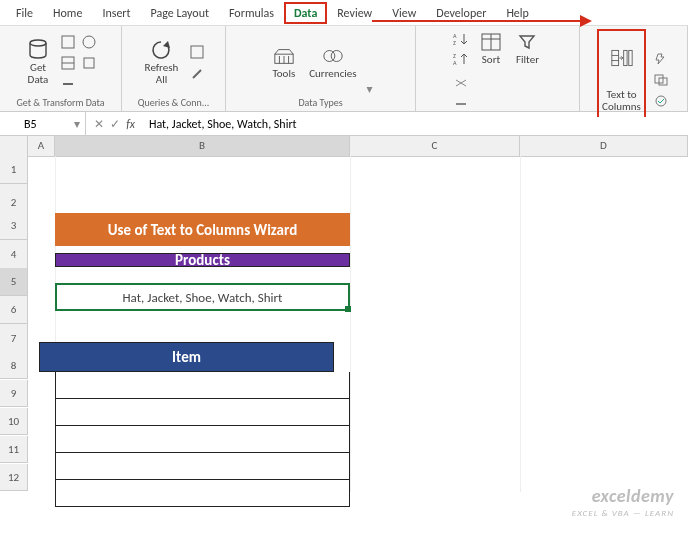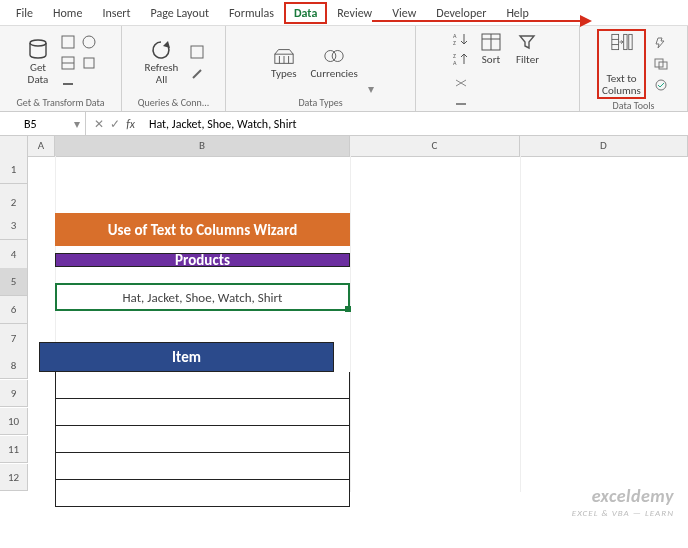--- a/index.html
+++ b/index.html
@@ -14,21 +14,21 @@
 .ribbon { display: flex; height: 86px; border-bottom: 1px solid #ccc; background: #f6f6f6; }
 .group { border-right: 1px solid #d0d0d0; display: flex; flex-direction: column; justify-content: space-between; padding: 3px 4px 2px 4px; }
 .group-label { text-align: center; font-size: 10px; color: #666; white-space: nowrap; overflow: hidden; text-overflow: ellipsis; }
 .group-body { flex: 1; display: flex; align-items: center; justify-content: center; gap: 6px; }
 .big-btn { display: flex; flex-direction: column; align-items: center; gap: 1px; padding: 2px 4px; cursor: pointer; }
 .big-btn .lbl { font-size: 11px; text-align: center; line-height: 1.1; }
 .icon-box { width: 22px; height: 22px; display: flex; align-items: center; justify-content: center; }
 .mini-grid { display: grid; grid-template-columns: repeat(2, 18px); grid-auto-rows: 18px; gap: 3px; }
 .mini-ic { width: 18px; height: 18px; display: flex; align-items: center; justify-content: center; }
 .sort-grid { display: grid; grid-template-columns: auto auto auto; gap: 6px; align-items: center; }
-.hi { border: 2px solid #d62c1a; padding: 0 3px; gap: 20px; }
+.hi { border: 2px solid #d62c1a; padding: 16px 3px; gap: 20px; }
 .arrow-anno { position: absolute; left: 372px; top: 14px; width: 220px; height: 14px; pointer-events: none; }
 
 
 .refbar { display: flex; align-items: center; height: 24px; border-bottom: 1px solid #ccc; }
 .name-box { width: 86px; border-right: 1px solid #ccc; padding: 0 24px; display: flex; align-items: center; justify-content: space-between; height: 100%; }
 .name-box input { border: none; width: 50px; font-size: 12px; outline: none; }
 .fx-ctrl { display: flex; align-items: center; gap: 6px; padding: 0 8px; color: #888; }
 .fx-ctrl .fx { font-style: italic; color: #555; }
 .formula-input { flex: 1; border: none; padding: 0 6px; font-size: 12px; outline: none; }
 
@@ -156,21 +156,21 @@
       <div class="big-btn">
         <span class="icon-box">
           <svg width="24" height="20" viewBox="0 0 24 20">
               <rect x="2" y="8" width="20" height="10" fill="none" stroke="#555"></rect>
               <path d="M2 8l4-5h12l4 5" fill="none" stroke="#555"></path>
               <line x1="7" y1="10" x2="7" y2="18" stroke="#555"></line>
               <line x1="12" y1="10" x2="12" y2="18" stroke="#555"></line>
               <line x1="17" y1="10" x2="17" y2="18" stroke="#555"></line>
             </svg>
         </span>
-        <span class="lbl">Types</span>
+        <span class="lbl">Tools</span>
       </div>
       <div class="big-btn">
         <span class="icon-box">
           <svg width="24" height="20" viewBox="0 0 24 20">
               <ellipse cx="8" cy="10" rx="6" ry="6" fill="none" stroke="#555"></ellipse>
               <ellipse cx="16" cy="10" rx="6" ry="6" fill="none" stroke="#555"></ellipse>
             </svg>
         </span>
         <span class="lbl">Currencies</span>
       </div>

